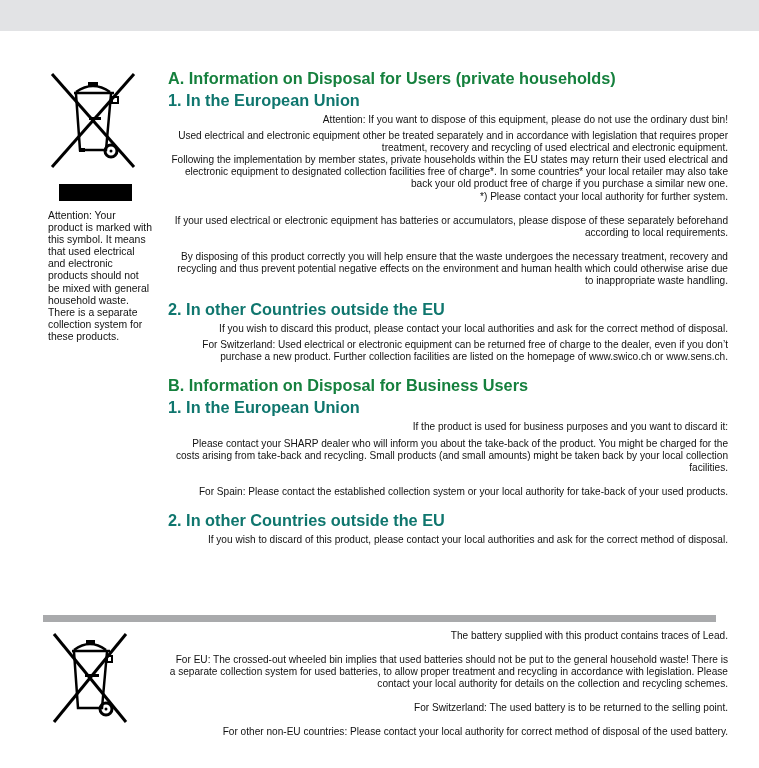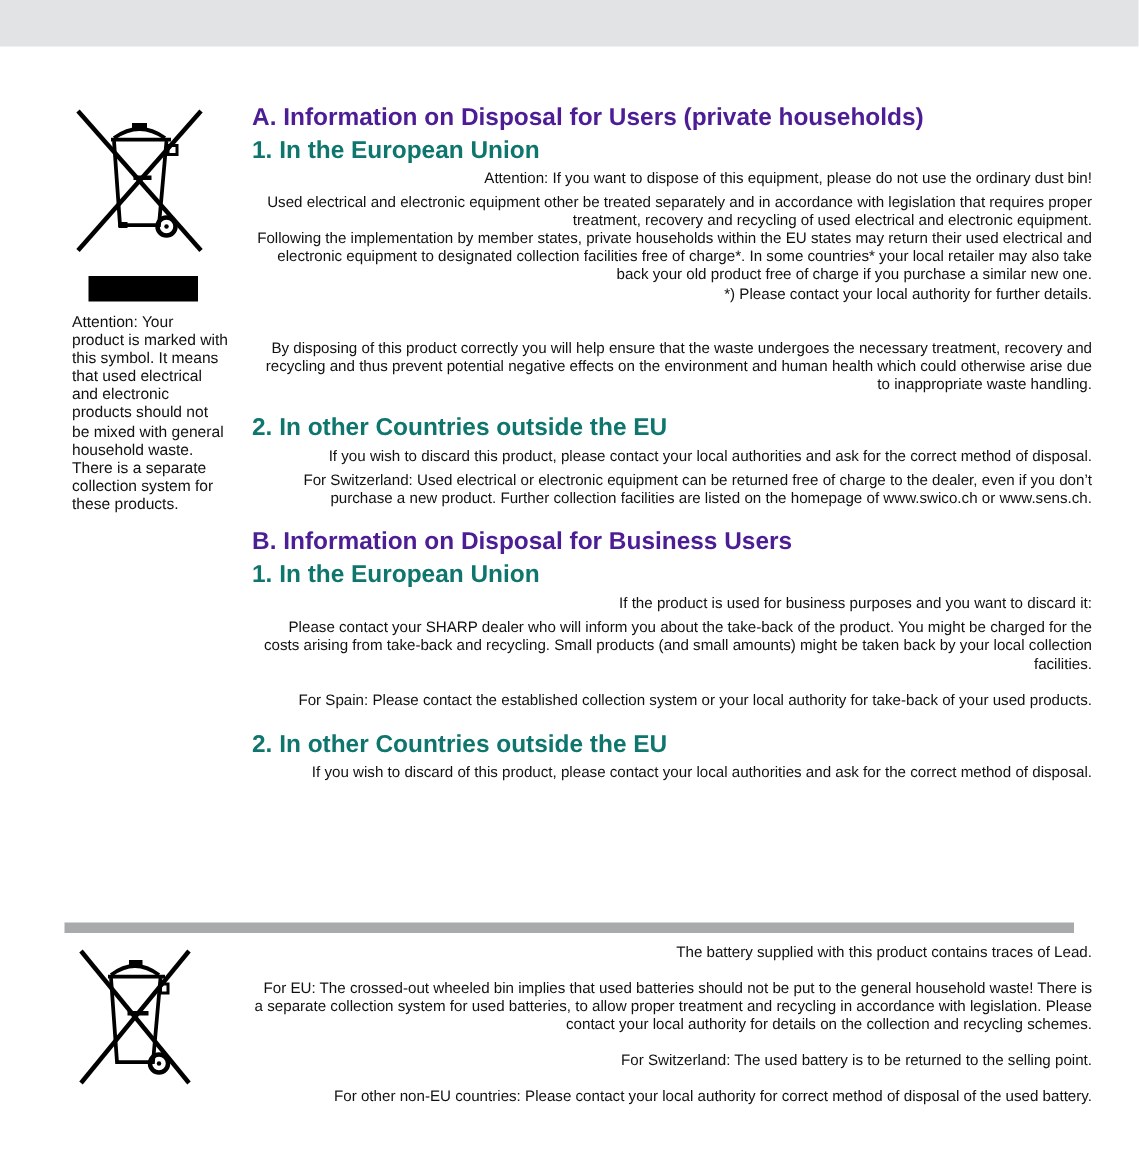--- a/index.html
+++ b/index.html
@@ -3,21 +3,21 @@
 <meta charset="utf-8">
 <style>
   html, body { margin:0; padding:0; }
   body { width:759px; height:768px; background:#ffffff; position:relative; overflow:hidden;
          font-family:"Liberation Sans", sans-serif; color:#111; }
   .topbar { position:absolute; left:0; top:0; width:759px; height:31px; background:#e2e3e5; }
   .icon-bin { position:absolute; }
   .black-bar { position:absolute; left:59px; top:184px; width:73px; height:17px; background:#000; }
   .side-note { position:absolute; left:48px; top:210px; width:105px; font-size:10.4px; line-height:12.1px; color:#111; }
   .main { position:absolute; left:168px; top:68px; width:560px; }
-  .h1 { font-weight:bold; font-size:16.3px; line-height:20px; color:#4c1d95; margin:0; white-space:nowrap; }
+  .h1 { font-weight:bold; font-size:16.3px; line-height:20px; color:#15803d; margin:0; white-space:nowrap; }
   .h2 { font-weight:bold; font-size:16.3px; line-height:20px; color:#0f766e; margin:0; white-space:nowrap; }
   .p { font-size:10.1px; line-height:12.1px; margin:0; color:#111;text-align:right; }
   .gap-s { height:4px; }
   .gap-m { height:12px; }
   .divider { position:absolute; left:43px; top:615px; width:673px; height:7px; background:#a9aaac; }
   .main2 { position:absolute; left:168px; top:630px; width:560px; }
 </style>
 </head>
 <body>
 
@@ -46,22 +46,23 @@
 <div class="side-note">Attention: Your product is marked with this symbol. It means that used electrical and electronic products should not be mixed with general household waste. There is a separate collection system for these products.</div>
 
 <div class="main">
   <div class="h1">A. Information on Disposal for Users (private households)</div>
   <div class="h2" style="margin-top:2px;">1. In the European Union</div>
   <div class="gap-s"></div>
   <p class="p">Attention: If you want to dispose of this equipment, please do not use the ordinary dust bin!</p>
   <div class="gap-s"></div>
   <p class="p">Used electrical and electronic equipment other be treated separately and in accordance with legislation that requires proper treatment, recovery and recycling of used electrical and electronic equipment.</p>
   <p class="p">Following the implementation by member states, private households within the EU states may return their used electrical and electronic equipment to designated collection facilities free of charge*. In some countries* your local retailer may also take back your old product free of charge if you purchase a similar new one.</p>
-  <p class="p">*) Please contact your local authority for further details.</p>
+  <p class="p">*) Please contact your local authority for further system.</p>
   <div class="gap-m"></div>
+  <p class="p">If your used electrical or electronic equipment has batteries or accumulators, please dispose of these separately beforehand according to local requirements.</p>
   <div class="gap-m"></div>
   <p class="p">By disposing of this product correctly you will help ensure that the waste undergoes the necessary treatment, recovery and recycling and thus prevent potential negative effects on the environment and human health which could otherwise arise due to inappropriate waste handling.</p>
   <div class="gap-m"></div>
   <div class="h2">2. In other Countries outside the EU</div>
   <div class="gap-s"></div>
   <p class="p">If you wish to discard this product, please contact your local authorities and ask for the correct method of disposal.</p>
   <div class="gap-s"></div>
   <p class="p">For Switzerland: Used electrical or electronic equipment can be returned free of charge to the dealer, even if you don’t purchase a new product. Further collection facilities are listed on the homepage of www.swico.ch or www.sens.ch.</p>
   <div class="gap-m"></div>
   <div class="h1">B. Information on Disposal for Business Users</div>

